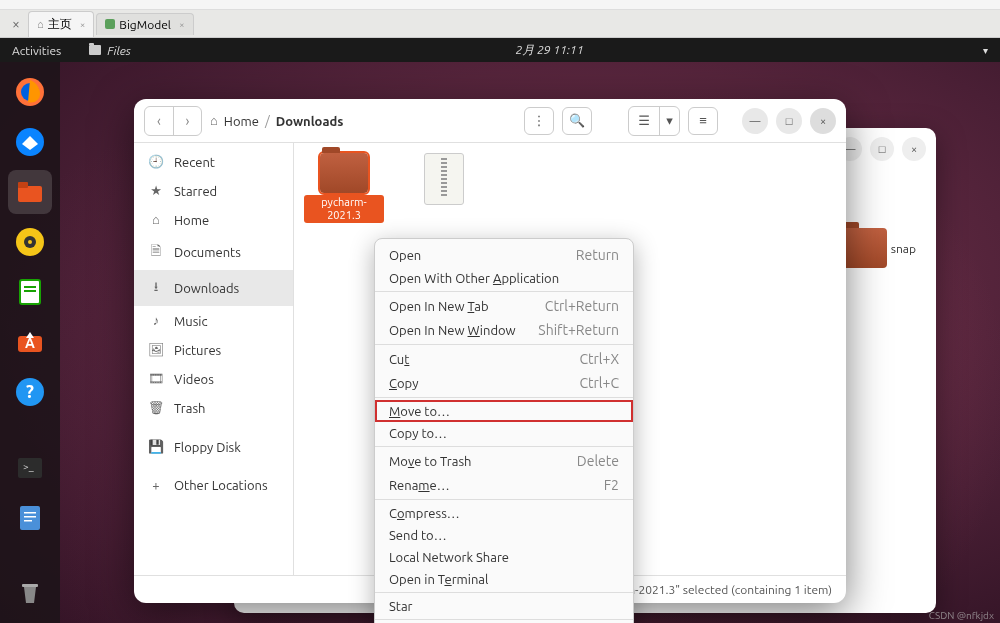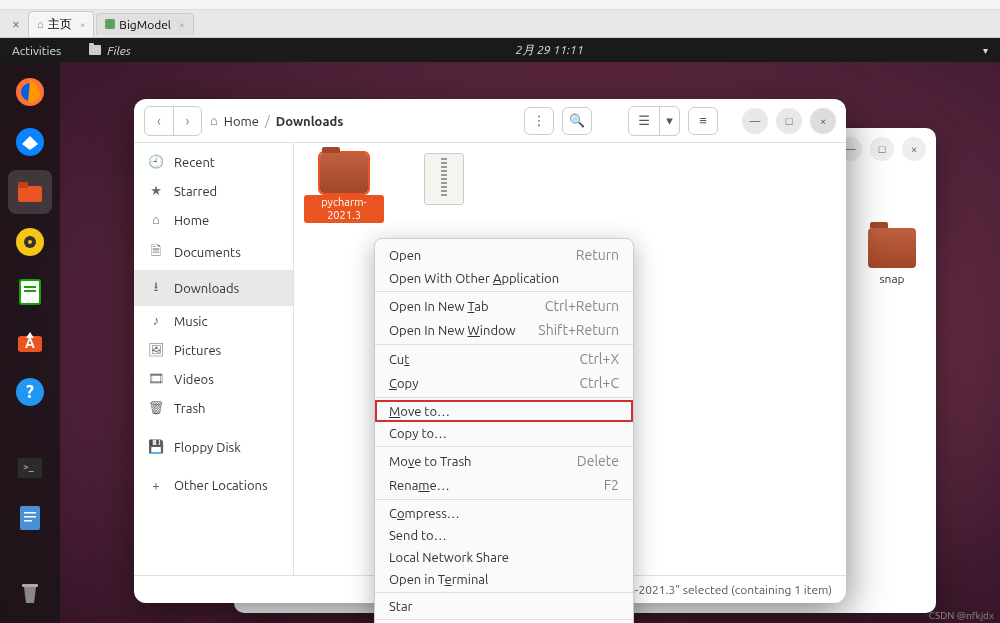--- a/index.html
+++ b/index.html
@@ -34,21 +34,21 @@
 .dock-item { width: 44px; height: 44px; border-radius: 8px; display: flex; align-items: center; justify-content: center; font-size: 24px; cursor: pointer; }
 .dock-item.active { background: rgba(255,255,255,.15); }
 .dock-item svg { width: 32px; height: 32px; }
 .dock-bottom { margin-top: auto; margin-bottom: 8px; }
 
 
 .bg-window { position: absolute; left: 234px; top: 66px; width: 702px; height: 485px; background: #fff; border-radius: 10px; box-shadow: 0 8px 30px rgba(0,0,0,.4); }
 .bg-window-bar { height: 42px; display: flex; align-items: center; justify-content: flex-end; gap: 8px; padding: 0 10px; }
 .win-btn { width: 24px; height: 24px; border-radius: 50%; background: #eee; display: flex; align-items: center; justify-content: center; font-size: 11px; color: #555; cursor: pointer; }
 .bg-files { position: absolute; top: 100px; right: 20px; display: flex; gap: 40px; }
-.bg-file { display: flex; flex-direction: column; align-items: center; gap: 4px; font-size: 12px; color: #333; }
+.bg-file { display: flex; flex-direction: row; align-items: center; gap: 4px; font-size: 12px; color: #333; }
 .folder-large { width: 48px; height: 40px; background: linear-gradient(#c06040, #a04828); border-radius: 4px; position: relative; }
 .folder-large::before { content: ''; position: absolute; top: -6px; left: 2px; width: 18px; height: 6px; background: #a04828; border-radius: 2px 2px 0 0; }
 
 
 .fm-window { position: absolute; left: 134px; top: 37px; width: 712px; height: 504px; background: #fff; border-radius: 12px; box-shadow: 0 10px 40px rgba(0,0,0,.5); display: flex; flex-direction: column; overflow: hidden; }
 .fm-header { height: 44px; display: flex; align-items: center; padding: 0 10px; gap: 8px; border-bottom: 1px solid #e0e0e0; }
 .nav-btns { display: flex; border: 1px solid #ccc; border-radius: 6px; overflow: hidden; }
 .nav-btn { width: 28px; height: 28px; display: flex; align-items: center; justify-content: center; font-size: 14px; color: #888; cursor: pointer; }
 .nav-btn + .nav-btn { border-left: 1px solid #ccc; }
 .breadcrumb { display: flex; align-items: center; gap: 6px; font-size: 13px; color: #333; flex: 1; }

